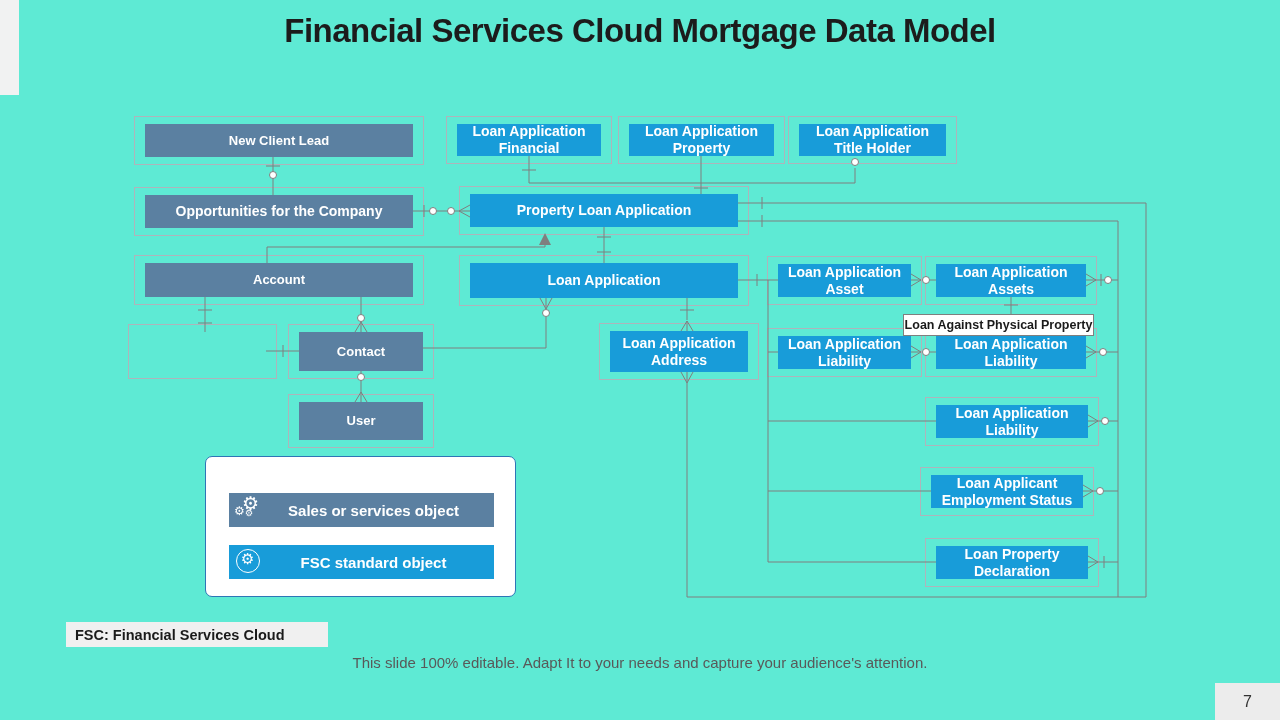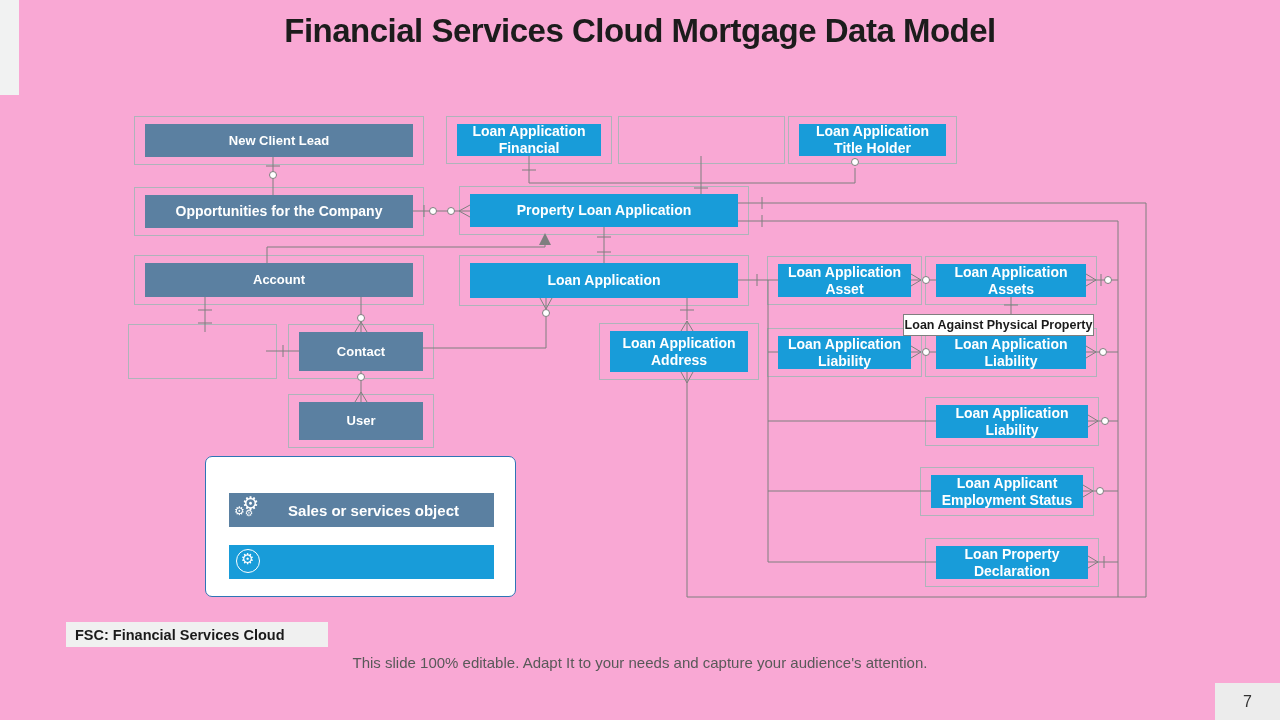--- a/index.html
+++ b/index.html
@@ -1,16 +1,16 @@
 <!DOCTYPE html>
 <html><head>
 <meta charset="utf-8">
 <style>
   html,body{margin:0;padding:0;background:#fff;}
-  .slide{position:relative;width:1280px;height:720px;background:#f9a8d4;overflow:hidden;
+  .slide{position:relative;width:1280px;height:720px;background:#5eead4;overflow:hidden;
          font-family:"Liberation Sans","DejaVu Sans",sans-serif;}
   .corner-strip{position:absolute;left:0;top:0;width:19px;height:95px;background:#f1f2f2;}
   .title{position:absolute;left:0;top:12px;width:1280px;text-align:center;
          font-size:33px;font-weight:700;color:#1c1c1c;letter-spacing:-0.5px;}
   .frame{position:absolute;border:1px solid #aeb4ba;box-sizing:border-box;z-index:1;background:transparent;}
   svg.connectors{position:absolute;left:0;top:0;z-index:2;}
   .box{position:absolute;display:flex;align-items:center;justify-content:center;text-align:center;
        color:#fff;font-weight:700;line-height:1.2;box-sizing:border-box;z-index:3;padding:2px 5px;}
   .sales{background:#5b80a1;}
   .fsc{background:#189cd9;}
@@ -137,20 +137,21 @@
     </g>
   </svg>
 
   <div class="box sales fs15" style="left:145px;top:124px;width:268px;height:33px;">New Client Lead</div>
   <div class="box sales fs14" style="left:145px;top:195px;width:268px;height:33px;">Opportunities for the Company</div>
   <div class="box sales fs15" style="left:145px;top:263px;width:268px;height:34px;">Account</div>
   <div class="box sales fs15" style="left:299px;top:332px;width:124px;height:39px;">Contact</div>
   <div class="box sales fs15" style="left:299px;top:402px;width:124px;height:38px;">User</div>
 
   <div class="box fsc fs12" style="left:457px;top:124px;width:144px;height:32px;">Loan Application Financial</div>
+  <div class="box fsc fs12" style="left:629px;top:124px;width:145px;height:32px;">Loan Application Property</div>
   <div class="box fsc fs12" style="left:799px;top:124px;width:147px;height:32px;">Loan Application Title Holder</div>
   <div class="box fsc fs14" style="left:470px;top:194px;width:268px;height:33px;">Property Loan Application</div>
   <div class="box fsc fs14" style="left:470px;top:263px;width:268px;height:35px;">Loan Application</div>
   <div class="box fsc fs12" style="left:610px;top:331px;width:138px;height:41px;">Loan Application Address</div>
   <div class="box fsc fs12" style="left:778px;top:264px;width:133px;height:33px;">Loan Application Asset</div>
   <div class="box fsc fs12" style="left:936px;top:264px;width:150px;height:33px;">Loan Application Assets</div>
   <div class="box fsc fs12" style="left:778px;top:336px;width:133px;height:33px;">Loan Application Liability</div>
   <div class="box fsc fs12" style="left:936px;top:336px;width:150px;height:33px;">Loan Application Liability</div>
   <div class="box fsc fs12" style="left:936px;top:405px;width:152px;height:33px;">Loan Application Liability</div>
   <div class="box fsc fs12" style="left:931px;top:475px;width:152px;height:33px;">Loan Applicant Employment Status</div>
@@ -166,19 +167,20 @@
           <span class="g2">⚙</span>
           <span class="g3">⚙</span>
       </span>
       <span class="lbl">Sales or services object</span>
     </div>
     <div class="legend-row row2">
       <span class="licon">
         <span class="ring"></span>
           <span class="gc">⚙</span>
       </span>
+      <span class="lbl">FSC standard object</span>
     </div>
   </div>
 
   <div class="fsc-note">FSC: Financial Services Cloud</div>
   <div class="footer">This slide 100% editable. Adapt  It to your needs and capture your audience's attention.</div>
   <div class="page-num">7</div>
 </div>
 
 </body></html>

